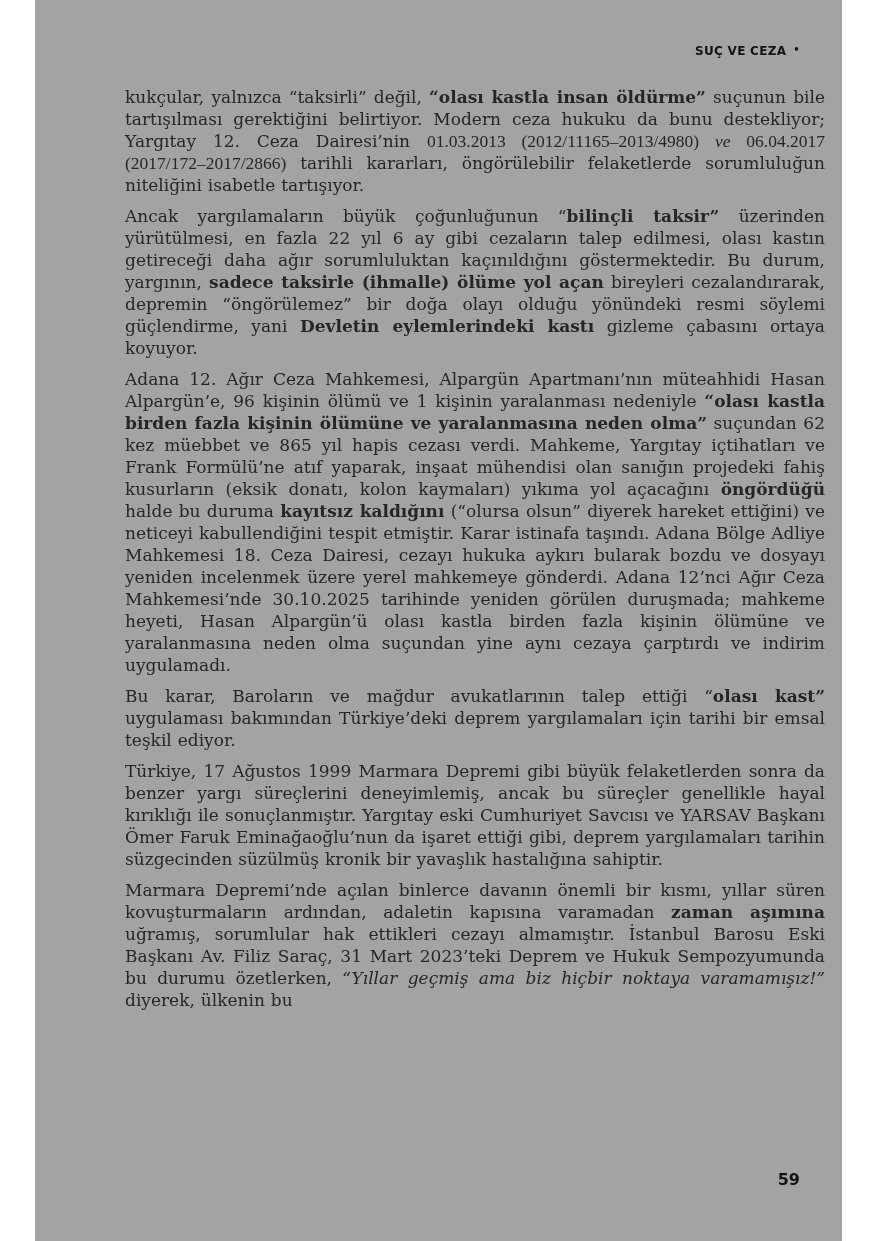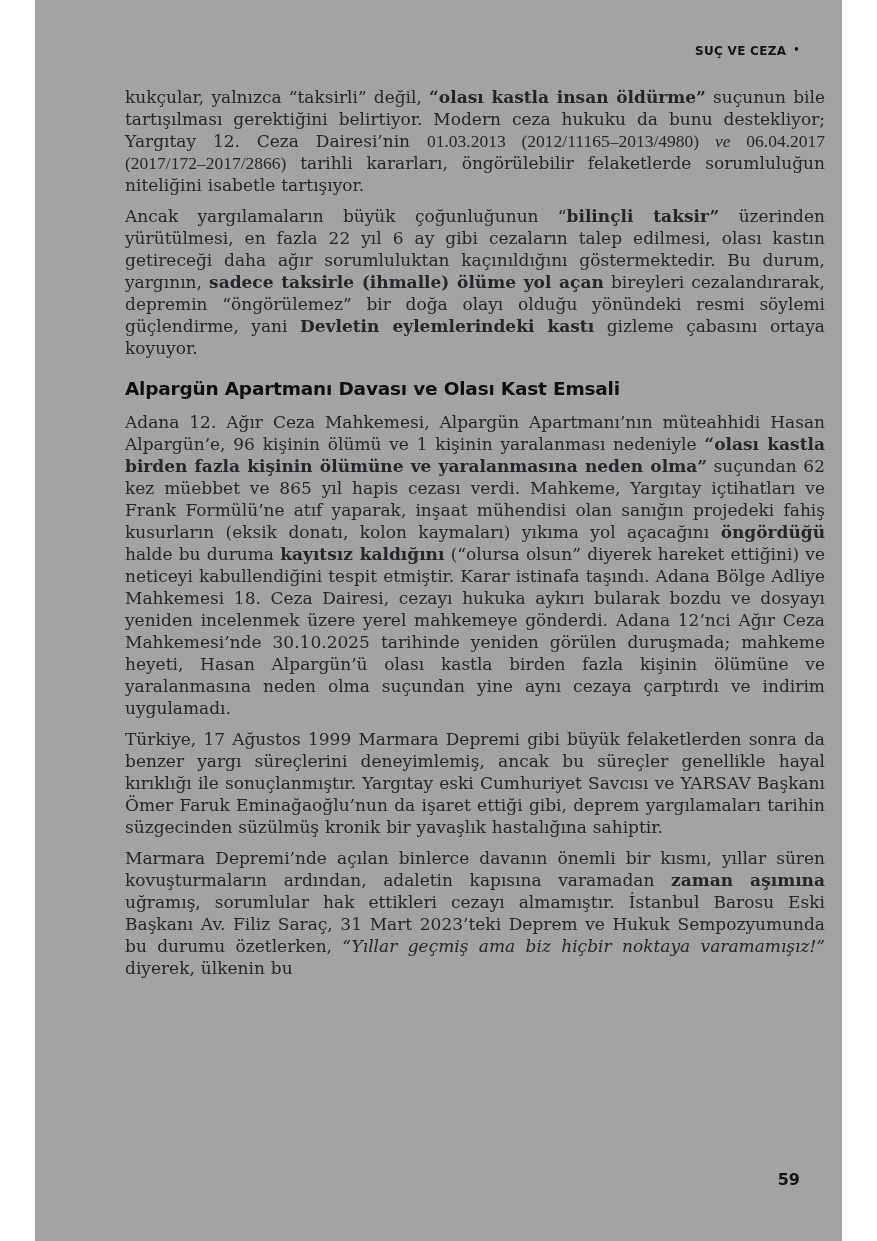--- a/index.html
+++ b/index.html
@@ -81,22 +81,22 @@
 <div class="page">
 
   <div class="running-header">
     <span>SUÇ VE CEZA</span>
     <span class="dot">•</span>
   </div>
 
   <div class="article">
       <p class="para" lang="tr"><span class="run-normal">kukçular, yalnızca “taksirli” değil, </span><span class="run-bold">“olası kastla insan öldürme”</span><span class="run-normal"> suçunun bile tartışılması gerektiğini belirtiyor. Modern ceza hukuku da bunu destekliyor; Yargıtay 12. Ceza Dairesi’nin </span><span class="run-serif">01.03.2013 (2012/11165–2013/4980)</span><span class="run-serif-italic"> ve </span><span class="run-serif">06.04.2017 (2017/172–2017/2866)</span><span class="run-normal"> tarihli kararları, öngörülebilir felaketlerde sorumluluğun niteliğini isabetle tartışıyor.</span></p>
       <p class="para" lang="tr"><span class="run-normal">Ancak yargılamaların büyük çoğunluğunun “</span><span class="run-bold">bilinçli taksir”</span><span class="run-normal"> üzerinden yürütülmesi, en fazla 22 yıl 6 ay gibi cezaların talep edilmesi, olası kastın getireceği daha ağır sorumluluktan kaçınıldığını göstermektedir. Bu durum, yargının, </span><span class="run-bold">sadece taksirle (ihmalle) ölüme yol açan</span><span class="run-normal"> bireyleri cezalandırarak, depremin “öngörülemez” bir doğa olayı olduğu yönündeki resmi söylemi güçlendirme, yani </span><span class="run-bold">Devletin eylemlerindeki kastı</span><span class="run-normal"> gizleme çabasını ortaya koyuyor.</span></p>
-      <h2 class="heading">Alpargün Apartmanı Davası ve Olası Kast Emsali</h2>
       <p class="para" lang="tr"><span class="run-normal">Adana 12. Ağır Ceza Mahkemesi, Alpargün Apartmanı’nın müteahhidi Hasan Alpargün’e, 96 kişinin ölümü ve 1 kişinin yaralanması nedeniyle </span><span class="run-bold">“olası kastla birden fazla kişinin ölümüne ve yaralanmasına neden olma”</span><span class="run-normal"> suçundan 62 kez müebbet ve 865 yıl hapis cezası verdi. Mahkeme, Yargıtay içtihatları ve Frank Formülü’ne atıf yaparak, inşaat mühendisi olan sanığın projedeki fahiş kusurların (eksik donatı, kolon kaymaları) yıkıma yol açacağını </span><span class="run-bold">öngördüğü</span><span class="run-normal"> halde bu duruma </span><span class="run-bold">kayıtsız kaldığını</span><span class="run-normal"> (“olursa olsun” diyerek hareket ettiğini) ve neticeyi kabullendiğini tespit etmiştir. Karar istinafa taşındı. Adana Bölge Adliye Mahkemesi 18. Ceza Dairesi, cezayı hukuka aykırı bularak bozdu ve dosyayı yeniden incelenmek üzere yerel mahkemeye gönderdi. Adana 12’nci Ağır Ceza Mahkemesi’nde 30.10.2025 tarihinde yeniden görülen duruşmada; mahkeme heyeti, Hasan Alpargün’ü olası kastla birden fazla kişinin ölümüne ve yaralanmasına neden olma suçundan yine aynı cezaya çarptırdı ve indirim uygulamadı.</span></p>
+      <p class="para" lang="tr"><span class="run-normal">Bu karar, Baroların ve mağdur avukatlarının talep ettiği “</span><span class="run-bold">olası kast”</span><span class="run-normal"> uygulaması bakımından Türkiye’deki deprem yargılamaları için tarihi bir emsal teşkil ediyor.</span></p>
       <p class="para" lang="tr"><span class="run-normal">Türkiye, 17 Ağustos 1999 Marmara Depremi gibi büyük felaketlerden sonra da benzer yargı süreçlerini deneyimlemiş, ancak bu süreçler genellikle hayal kırıklığı ile sonuçlanmıştır. Yargıtay eski Cumhuriyet Savcısı ve YARSAV Başkanı Ömer Faruk Eminağaoğlu’nun da işaret ettiği gibi, deprem yargılamaları tarihin süzgecinden süzülmüş kronik bir yavaşlık hastalığına sahiptir.</span></p>
       <p class="para" lang="tr"><span class="run-normal">Marmara Depremi’nde açılan binlerce davanın önemli bir kısmı, yıllar süren kovuşturmaların ardından, adaletin kapısına varamadan </span><span class="run-bold">zaman aşımına</span><span class="run-normal"> uğramış, sorumlular hak ettikleri cezayı almamıştır. İstanbul Barosu Eski Başkanı Av. Filiz Saraç, 31 Mart 2023’teki Deprem ve Hukuk Sempozyumunda bu durumu özetlerken, </span><span class="run-italic">“Yıllar geçmiş ama biz hiçbir noktaya varamamışız!”</span><span class="run-normal"> diyerek, ülkenin bu</span></p>
     </div>
 
   <div class="page-footer">
     <span>59</span>
   </div>
 
 </div>
 

